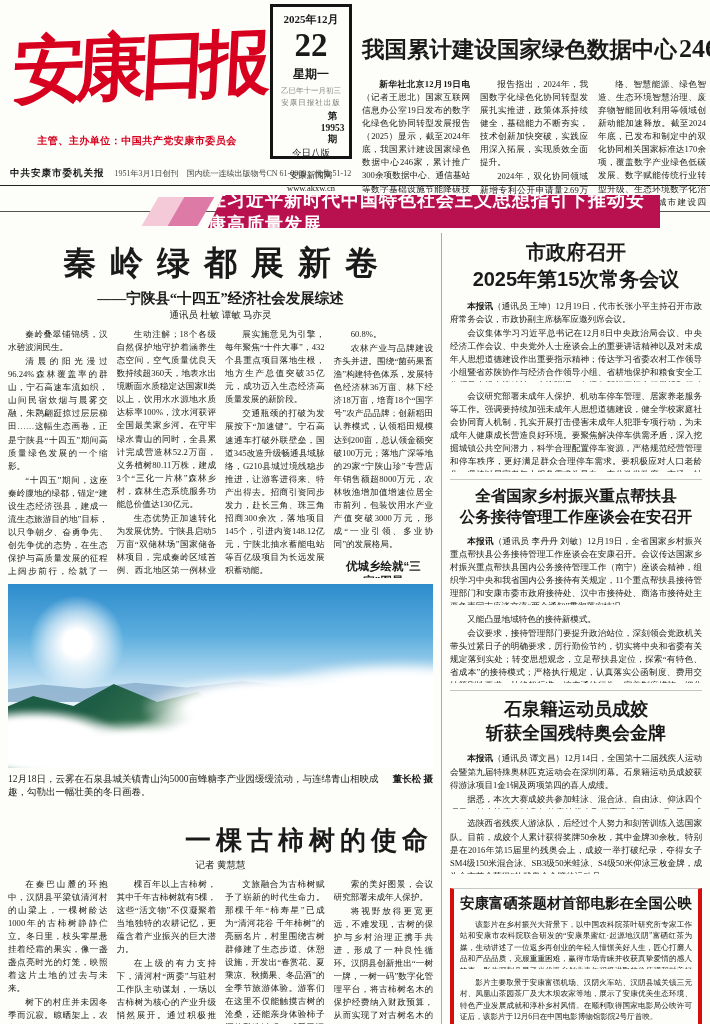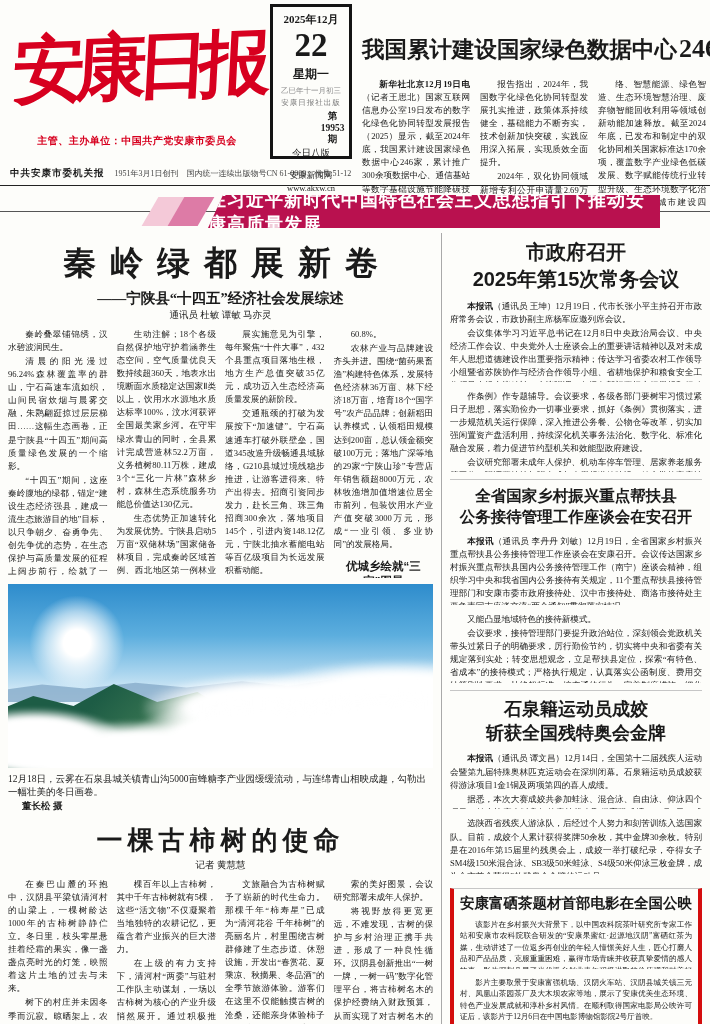--- a/index.html
+++ b/index.html
@@ -79,26 +79,26 @@
   .clouds { position:absolute; left:-20px; right:-20px; bottom:-28px; height:118px; filter:blur(2px); background:
     radial-gradient(ellipse 120px 45px at 10% 55%, #fff 55%, rgba(255,255,255,0) 78%),
     radial-gradient(ellipse 160px 55px at 32% 72%, #fff 55%, rgba(255,255,255,0) 78%),
     radial-gradient(ellipse 180px 60px at 58% 55%, #fff 50%, rgba(255,255,255,0) 75%),
     radial-gradient(ellipse 210px 70px at 85% 58%, #fff 55%, rgba(255,255,255,0) 78%),
     radial-gradient(ellipse 280px 85px at 50% 100%, #fff 62%, rgba(255,255,255,0) 82%); }
   .clouds2 { position:absolute; right:-30px; top:70px; width:320px; height:90px; filter:blur(3px); background:
     radial-gradient(ellipse 170px 45px at 40% 60%, #fff 50%, rgba(255,255,255,0) 78%),
     radial-gradient(ellipse 200px 55px at 80% 55%, #fff 55%, rgba(255,255,255,0) 80%); }
 
-  .caption { display:flex; font-size:9.5px; margin-top:5px; line-height:1.4;flex-direction:column; }
+  .caption { display:flex; font-size:9.5px; margin-top:5px; line-height:1.4; }
   .caption-text { flex:1; }
   .caption-credit { margin-left:14px; white-space:nowrap; font-weight:bold; }
 
-  .bot-headline { text-align:center; font-family:"Liberation Sans", sans-serif; font-weight:bold;
-    font-size:26px; letter-spacing:5px; margin:10px 0 1px; }
+  .bot-headline { text-align:right; font-family:"Liberation Sans", sans-serif; font-weight:bold;
+    font-size:26px; letter-spacing:5px; margin:23px 0 1px; }
   .bot-byline { text-align:center; font-size:9.5px; margin-bottom:6px; }
   .art-cols.bottom { height:182px; }
 
   
   .r-art { padding:6px 0 7px; }
   .r-art + .r-art { border-top:1px solid #c6c6c6; }
   .r-head { text-align:center; font-family:"Liberation Sans", sans-serif; font-weight:bold; line-height:1.35; }
   .r-head-a { font-size:20px; }
   .r-head-b { font-size:15.5px; }
   .r-head-c { font-size:18px; }
@@ -236,21 +236,20 @@
         <div class="r-head r-head-a">
           <div>市政府召开</div>
           <div>2025年第15次常务会议</div>
         </div>
         <div class="r-cols r-cols-a">
             <div class="col">
               <p class="para"><b>本报讯</b>（通讯员 王坤）12月19日，代市长张小平主持召开市政府常务会议，市政协副主席杨军应邀列席会议。</p>
               <p class="para">会议集体学习习近平总书记在12月8日中央政治局会议、中央经济工作会议、中央党外人士座谈会上的重要讲话精神以及对未成年人思想道德建设作出重要指示精神；传达学习省委农村工作领导小组暨省苏陕协作与经济合作领导小组、省耕地保护和粮食安全工作领导小组会议精神。会议强调，各级各部门要切实把思想和行动统一到习近平总书记重要讲话精神和党中央决策部署上来，结合贯彻落实省委十四届九次全会部署要求和市委五届十次全会工作安排，聚焦高质量发展首要任务，着力稳就业、稳企业、稳市场、稳预期，推动经济实现质的有效提升和量的合理增长，奋力完成全年经济社会发展目标任务，确保“十五五”实现良好开局。</p>
             </div>
             <div class="col">
-              <p class="para">作条例》作专题辅导。会议要求，各级各部门要树牢习惯过紧日子思想，落实勤俭办一切事业要求，抓好《条例》贯彻落实，进一步规范机关运行保障，深入推进公务餐、公物仓等改革，切实加强闲置资产盘活利用，持续深化机关事务法治化、数字化、标准化融合发展，着力促进节约型机关和效能型政府建设。</p>
               <p class="para">会议研究部署未成年人保护、机动车停车管理、居家养老服务等工作。强调要持续加强未成年人思想道德建设，健全学校家庭社会协同育人机制，扎实开展打击侵害未成年人犯罪专项行动，为未成年人健康成长营造良好环境。要聚焦解决停车供需矛盾，深入挖掘城镇公共空间潜力，科学合理配置停车资源，严格规范经营管理和停车秩序，更好满足群众合理停车需求。要积极应对人口老龄化，坚持以居家老年人服务需求为导向，充分激发政府、市场、社会、家庭等多元主体的积极性，不断优化资源配置，配套完善服务供给体系，促进养老服务高质量发展。会议还研究了其他事项。</p>
             </div>
           </div>
       </div>
 
       <div class="r-art r-art-b">
         <div class="r-head r-head-b">
           <div>全省国家乡村振兴重点帮扶县</div>
           <div>公务接待管理工作座谈会在安召开</div>
         </div>

